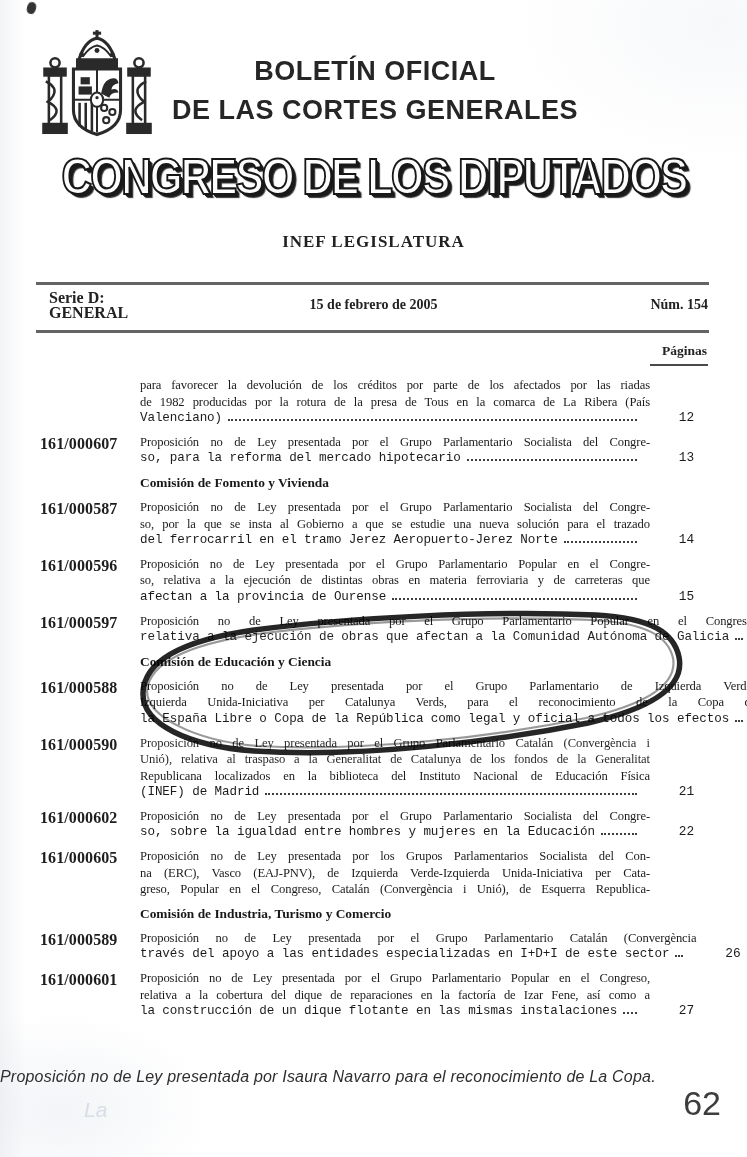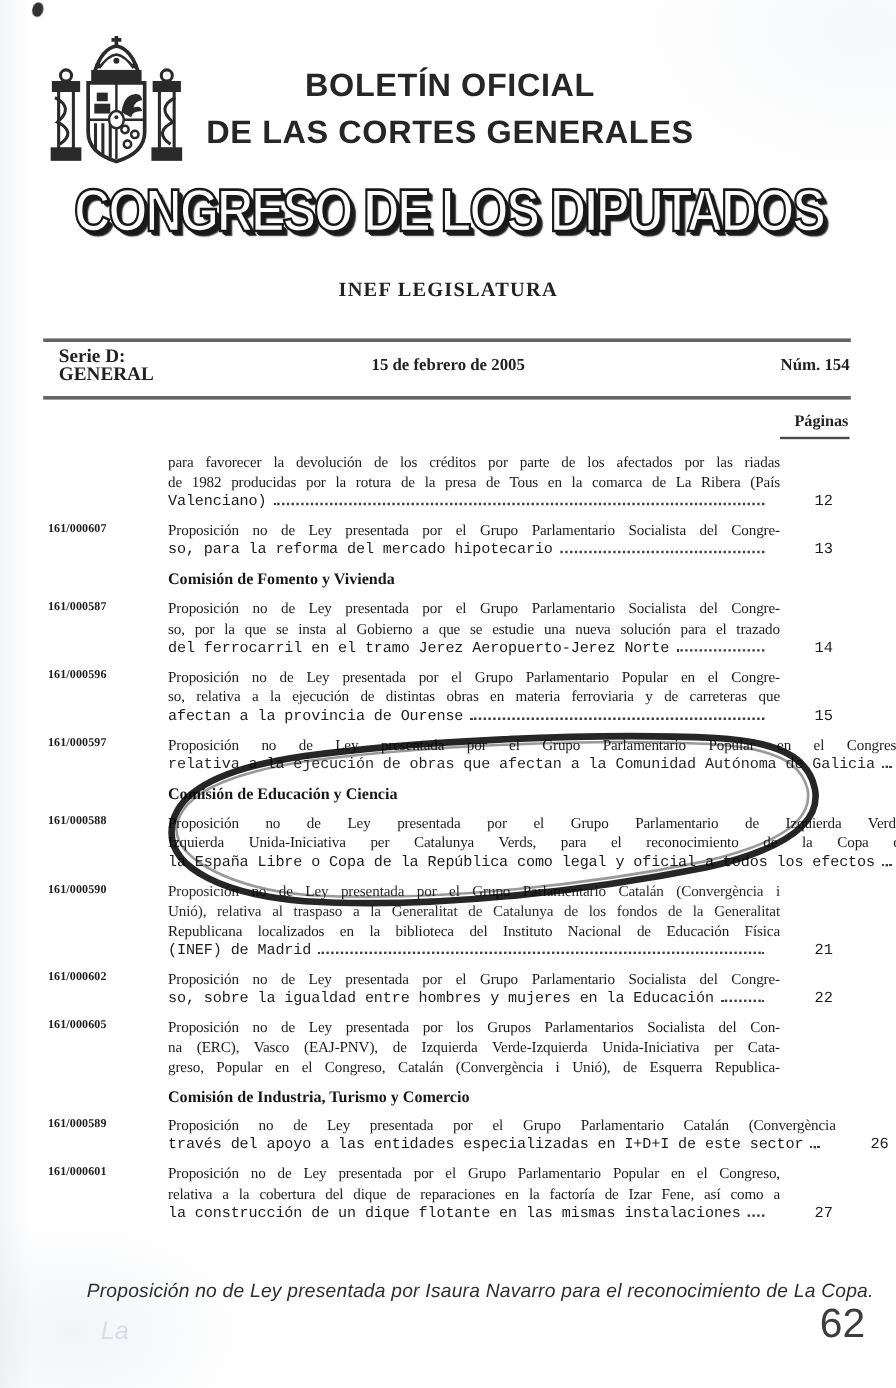--- a/index.html
+++ b/index.html
@@ -35,35 +35,35 @@
   .rule-top{top:282px;}
   .rule-bottom{top:330px;}
   .serie{position:absolute;left:37px;top:290px;font-weight:700;font-size:16px;line-height:15px;color:#222;margin-left:12px;}
   .issue-date{position:absolute;left:0;top:297px;width:747px;text-align:center;font-weight:700;font-size:14px;color:#222;}
   .issue-num{position:absolute;right:39px;top:297px;font-weight:700;font-size:14px;color:#222;}
   .paginas{position:absolute;right:40px;top:343px;font-weight:700;font-size:13.5px;color:#222;}
   .paginas-underline{position:absolute;right:39px;top:364px;width:58px;height:2px;background:#4a4a4a;filter:blur(.3px);}
   
   .toc{position:absolute;left:40px;top:377px;width:668px;}
   .entry{display:grid;grid-template-columns:100px 1fr;margin-bottom:7px;}
-  .entry-id{font-weight:700;font-size:10px;padding-top:1px;letter-spacing:.1px;}
+  .entry-id{font-weight:700;font-size:16px;padding-top:1px;letter-spacing:.1px;}
   .entry-text{font-size:12.6px;line-height:16.6px;color:#1b1b1b;letter-spacing:-.1px;}
   .line{white-space:nowrap;padding-right:58px;text-align:justify;text-align-last:justify;}
   .lastline{display:flex;align-items:baseline;font-family:Liberation Mono, monospace;}
   .lastline .txt{white-space:nowrap;}
   .leader{flex:1 1 auto;border-bottom:2px dotted #3e3e3e;margin:0 5px 3px 6px;min-width:8px;}
   .leader.nodots{border-bottom:none;}
   .pagenum{flex:0 0 52px;text-align:right;padding-right:14px;font-size:12.8px;}
   .heading{font-weight:700;font-size:13.4px;margin:8px 0 8px 100px;color:#181818;}
   .smudge{filter:blur(.55px) contrast(1.15);opacity:.9;}
   .smudge-light{filter:blur(.35px);opacity:.95;}
   
   .circle-overlay{position:absolute;left:0;top:0;pointer-events:none;mix-blend-mode:multiply;}
   .footer-caption{
-    position:absolute;left:0;top:1068px;width:728px;text-align:right;
+    position:absolute;left:0;top:1068px;width:728px;text-align:left;
     font-family:"Liberation Sans",sans-serif;font-style:italic;font-size:16px;color:#2e2e2e;letter-spacing:.2px;
   }
   .folio{
     position:absolute;right:26px;top:1084px;
     font-family:"Liberation Sans",sans-serif;font-size:34px;color:#3d3d3d;
   }
   .ghost{
     position:absolute;left:84px;top:1098px;
     font-family:"Liberation Sans",sans-serif;font-style:italic;font-size:21px;color:rgba(188,196,212,.5);
   }

